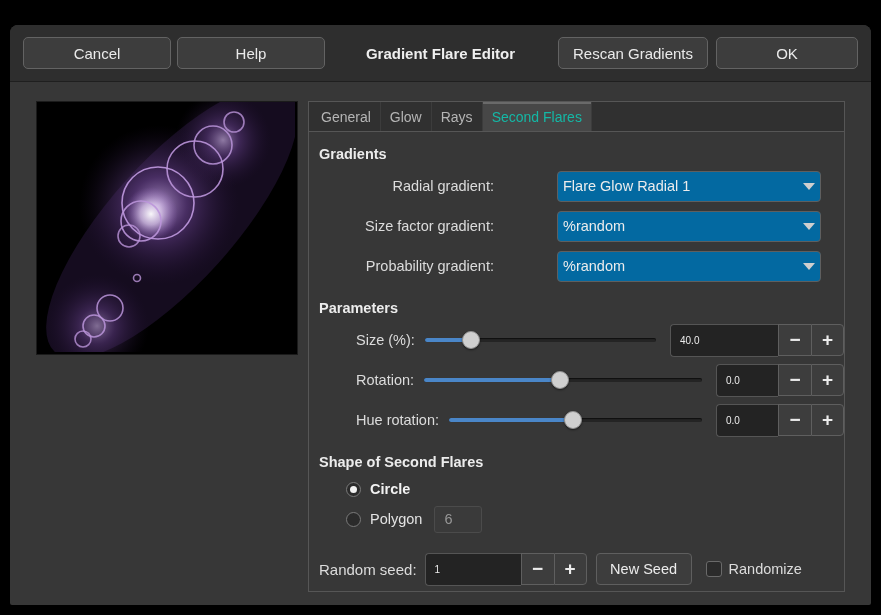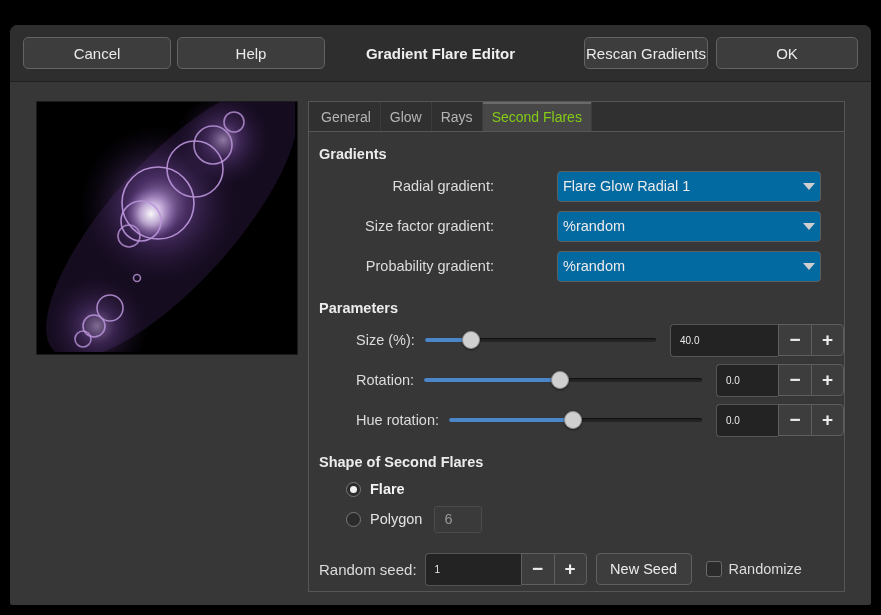--- a/index.html
+++ b/index.html
@@ -21,21 +21,21 @@
     display:flex; align-items:center; padding:0 13px;
   }
   .hbtn {
     height:32px; background:#3d3d3d; border:1px solid #636363;
     border-radius:5px; color:#eaeaea; font-size:15px;
     display:flex; align-items:center; justify-content:center;
     cursor:default; box-sizing:border-box;
   }
   .hbtn.cancel { width:148px; }
   .hbtn.help   { width:148px; margin-left:6px; }
-  .hbtn.rescan { width:124px; margin-left:auto; }
+  .hbtn.rescan { width:150px; margin-left:auto; }
   .hbtn.ok     { width:142px; margin-left:8px; }
   .win-title {
     position:absolute; left:50%; transform:translateX(-50%);
     font-weight:bold; font-size:15px; color:#efefef; white-space:nowrap;
   }
   
   .preview {
     position:absolute; left:26px; top:76px; width:260px; height:252px;
     background:#000; border:1px solid #1b1b1b;
   }
@@ -47,21 +47,21 @@
   .tabs {
     display:flex; height:29px; background:#303030;
     border-bottom:1px solid #565656; padding-left:3px;
   }
   .tab {
     display:flex; align-items:center; padding:0 9px;
     color:#b5b5b5; font-size:14px; border-right:1px solid #3c3c3c;
     cursor:default; white-space:nowrap;
   }
   .tab.selected {
-    background:#474747; color:#84cc16;
+    background:#474747; color:#14b8a6;
     box-shadow:inset 0 2px 0 #6a6a6a;
   }
   .section-title {
     height:24px; line-height:24px; margin:10px 0 0 10px;
     font-weight:bold; font-size:14.5px; color:#ececec;
   }
   
   .grad-row { display:flex; align-items:center; height:40px; }
   .grad-label {
     width:185px; text-align:right; color:#dcdcdc; font-size:14.5px;
@@ -272,21 +272,21 @@
         <div class="entry narrow">0.0</div>
         <div class="spin-btn minus">−</div>
         <div class="spin-btn plus">+</div>
       </div>
     </div>
 
     <div class="section-title">Shape of Second Flares</div>
 
     <div class="radio-row">
       <div class="radio checked"></div>
-      <div class="radio-label bold">Flare</div>
+      <div class="radio-label bold">Circle</div>
     </div>
 
     <div class="radio-row">
       <div class="radio"></div>
       <div class="radio-label">Polygon</div>
       <div class="poly-entry">6</div>
     </div>
 
     <div class="seed-row">
       <div class="seed-label">Random seed:</div>

